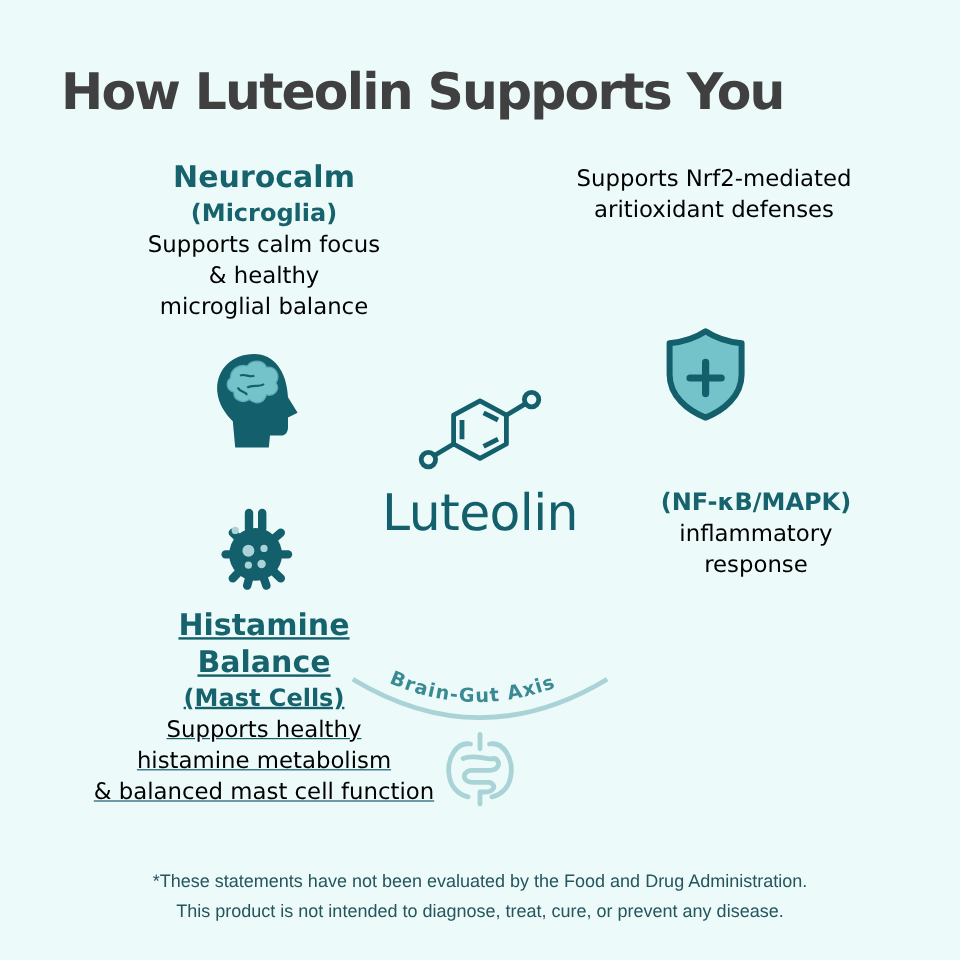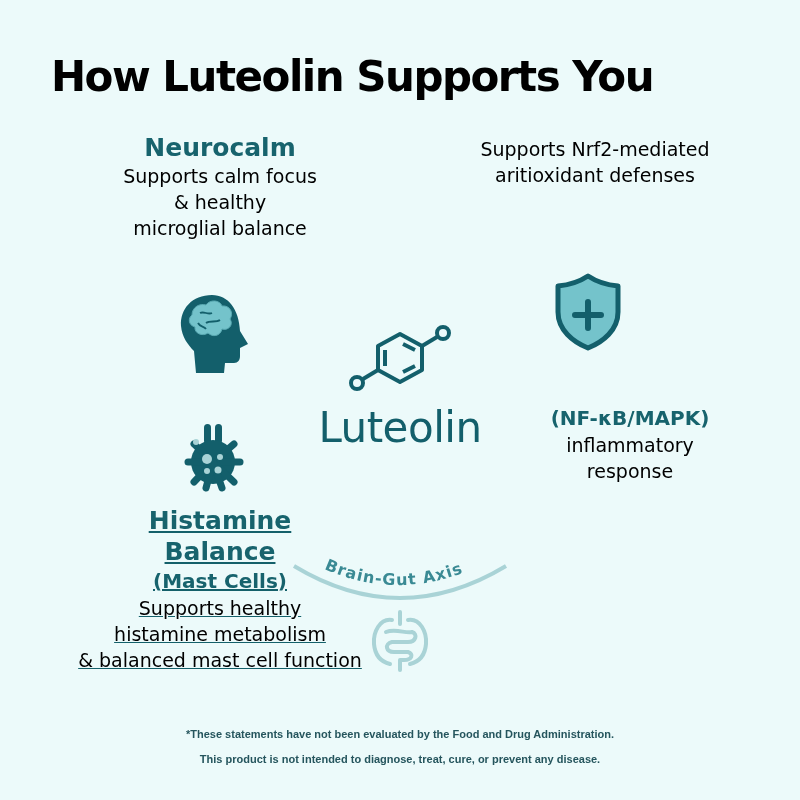--- a/index.html
+++ b/index.html
@@ -8,47 +8,48 @@
     background: #ecfafa;
     font-family: "DejaVu Sans", sans-serif;
     color: #14606a;
     position: relative;
   }
   .abs { position: absolute; }
   .center { text-align: center; }
   #title {
     left: 0; top: 52px; width: 704px;
     font-size: 42px; font-weight: bold; letter-spacing: -1.5px;
-    color: #000000;
+    color: #404040;
   }
   .h { font-weight: bold; color: #17636d; }
   .h1 { font-size: 25px; line-height: 31px; }
   .sub { font-size: 20px; font-weight: bold; line-height: 28px; }
   .body { font-size: 19px; line-height: 26px; color: #000000; }
   #neuro { left: 60px; top: 132px; width: 320px; }
   #anti { left: 430px; top: 132px; width: 330px; }
   #hist { left: 40px; top: 505px; width: 360px; text-decoration: underline; }
   #infl { left: 505px; top: 404px; width: 250px; }
   #center-word {
     left: 295px; top: 403px; width: 210px;
     font-size: 42px; font-weight: normal; letter-spacing: -0.5px; color: #135f6b;
   }
   #disclaimer {
     left: 0; top: 722px; width: 800px;
     font-family: "Liberation Sans", sans-serif;
-    font-size: 11px; line-height: 25px; color: #25555d; font-weight: bold;
+    font-size: 15px; line-height: 25px; color: #25555d;
   }
 </style>
 </head>
 <body>
 
 <div id="title" class="abs center">How Luteolin Supports You</div>
 
 <div id="neuro" class="abs center">
   <div class="h h1">Neurocalm</div>
+  <div class="h sub">(Microglia)</div>
   <div class="body">
     <div>Supports calm focus</div>
     <div>&amp; healthy</div>
     <div>microglial balance</div>
   </div>
 </div>
 <svg class="abs" style="left:178px;top:293px" width="74" height="82" viewBox="0 0 74 82">
   <path d="M34 2 C14 2 2 16 3 33 C4 44 10 52 16 58 L18 80 L46 80 L47 70 L56 70 C60 70 62 67 62 63 L62 55 L70 51 L62 38 C61 16 50 2 34 2 Z" fill="#135f6b"></path>
   <path d="M14 22 C14 14 22 10 28 12 C32 6 42 7 44 13 C52 12 56 20 52 26 C56 32 50 38 44 36 C42 44 34 44 30 40 C24 44 16 40 17 34 C10 32 10 25 14 22 Z" fill="#74c3cb" stroke="#5aaab3" stroke-width="1"></path>
   <path d="M22 20 C26 18 30 22 34 20 M28 30 C32 27 38 30 42 27 M20 30 C22 34 26 33 28 36" fill="none" stroke="#135f6b" stroke-width="1.8"></path>

